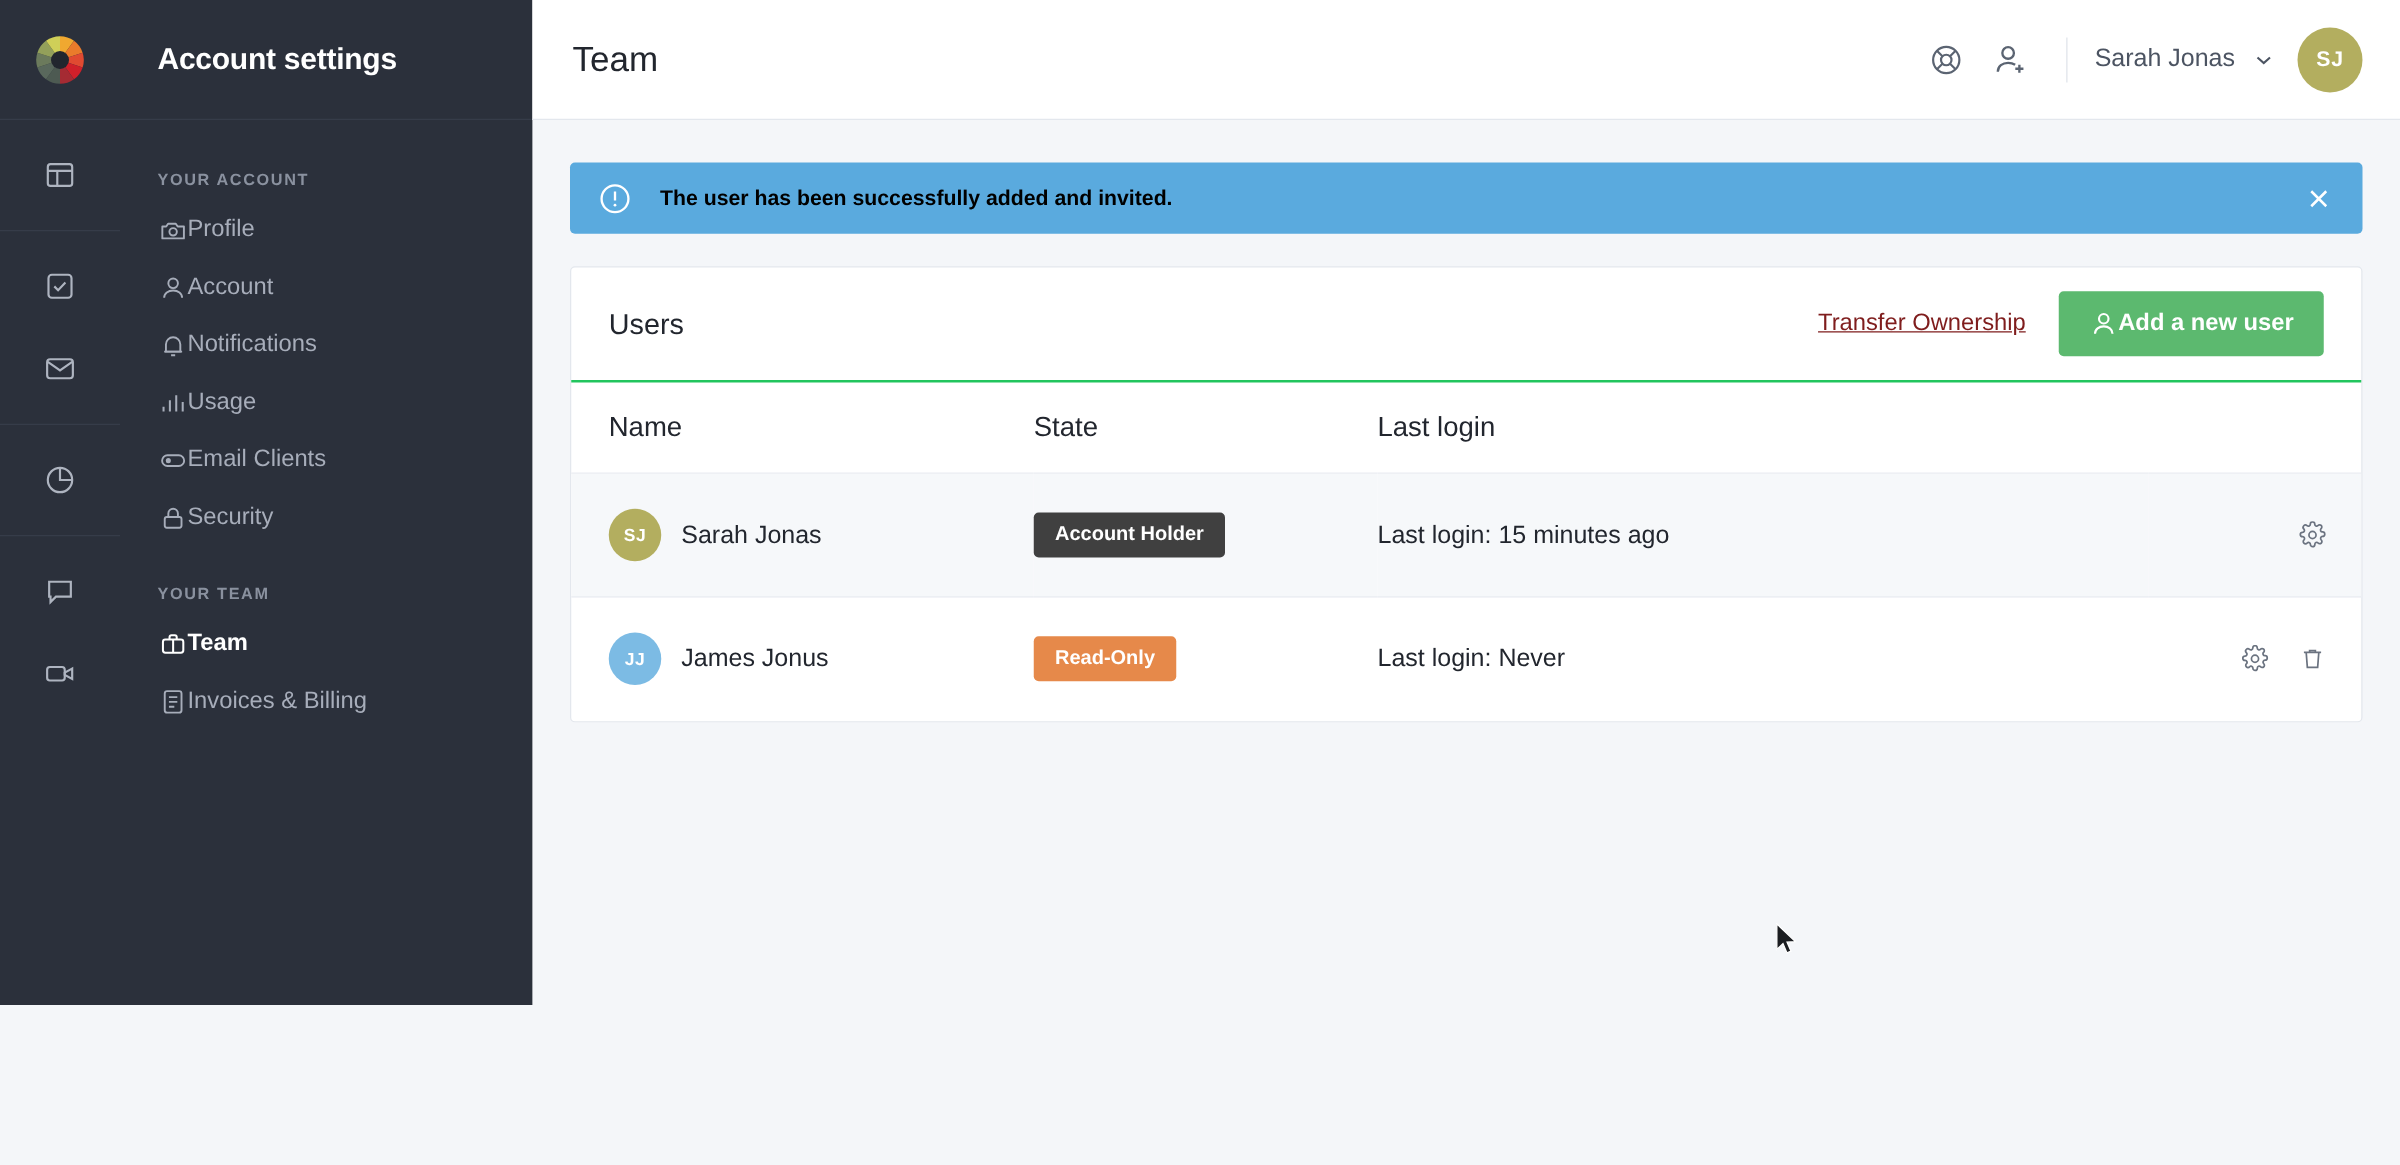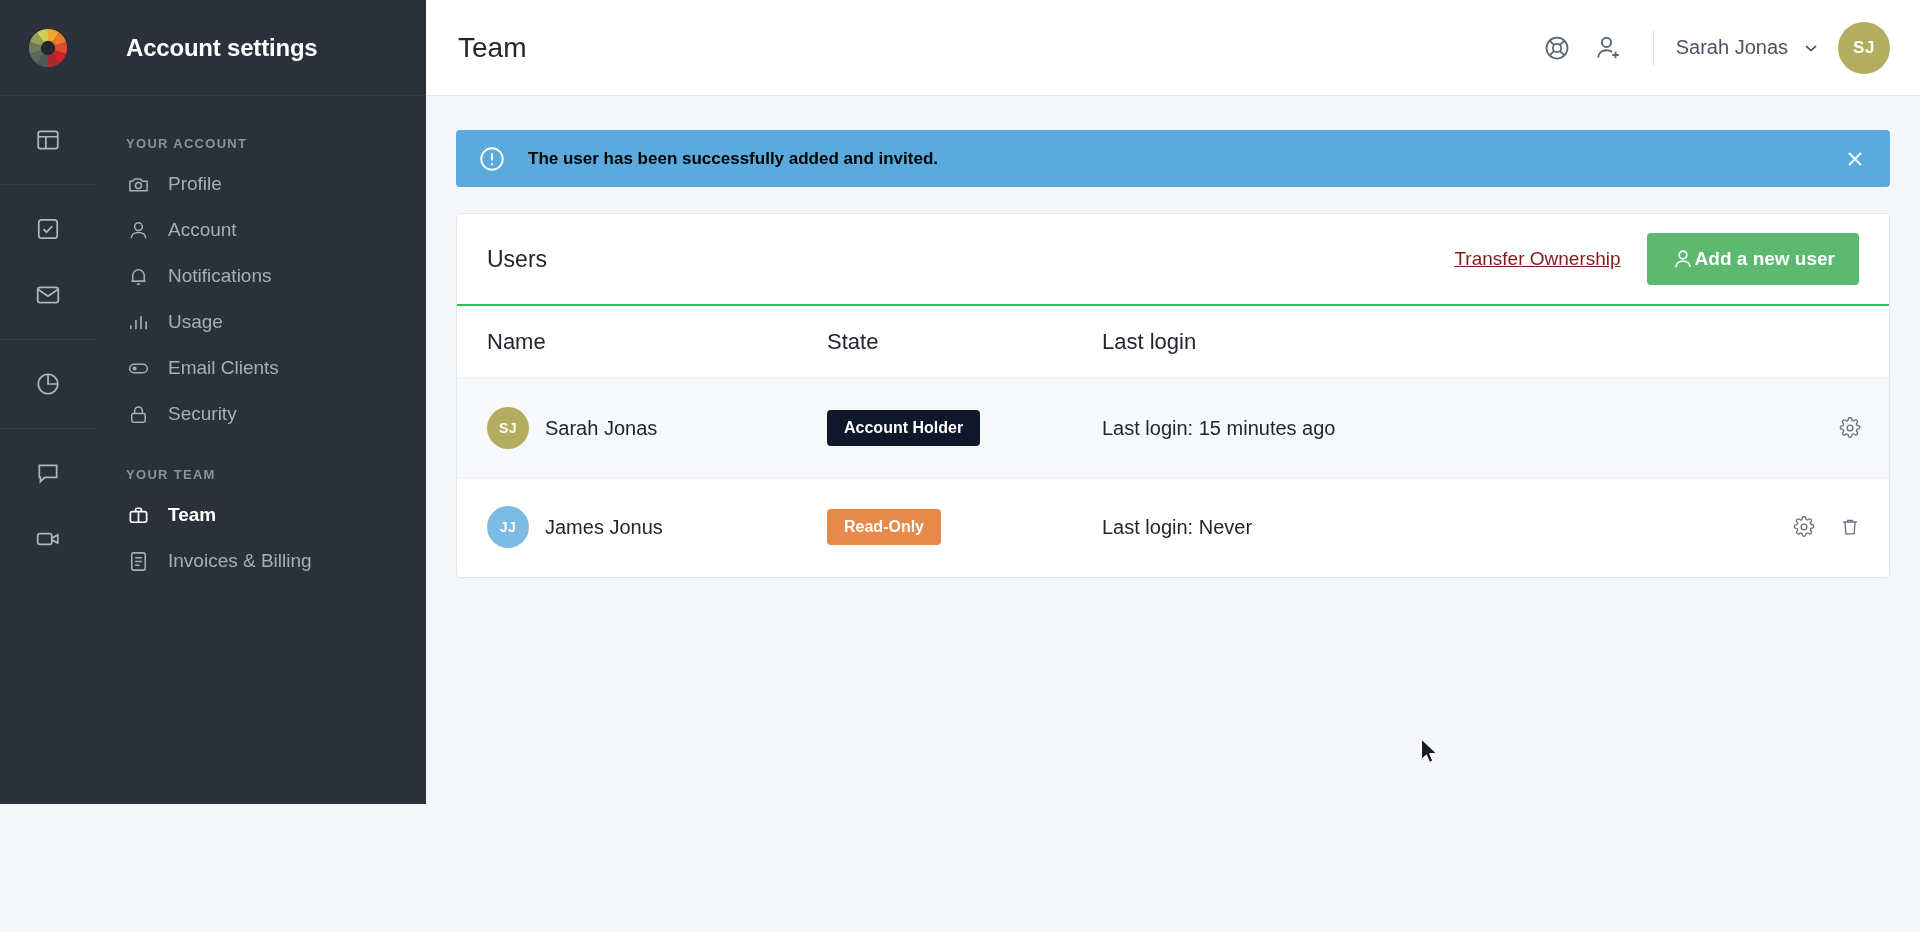--- a/index.html
+++ b/index.html
@@ -55,21 +55,21 @@
     letter-spacing: -0.2px;
   }
   .nav { padding-top: 28px; }
   .nav-section {
     color: #8a919f; font-size: 13px; font-weight: bold;
     letter-spacing: 1.3px; text-transform: uppercase;
     padding: 12px 30px 10px 30px;
   }
   .nav-section.second { padding-top: 30px; }
   .nav-item {
-    display: flex; align-items: center; gap: 18px;
+    display: flex; align-items: center; 
     padding: 11px 30px; cursor: pointer;
     color: #a7adba; font-size: 19px;
   }
   .nav-item .nav-ico {
     width: 24px; height: 24px; flex: 0 0 24px;
     display: flex; align-items: center; justify-content: center;
   }
   .nav-item.active { color: #ffffff; font-weight: bold; }
 
   
@@ -449,21 +449,21 @@
           <tbody>
 
             <tr class="row-alt">
               <td class="col-name" style="padding-left:0 !important">
                 <div class="cell-name">
                   <span class="avatar" id="av-r0" style="width: 42px; height: 42px; font-size: 14px; background: rgb(179, 174, 95);">SJ</span>
                   <span class="nm">Sarah Jonas</span>
                 </div>
               </td>
               <td class="col-state">
-                <span class="badge" id="bdg-r0" style="background: #0f172a;">Account Holder</span>
+                <span class="badge" id="bdg-r0" style="background: #404040;">Account Holder</span>
               </td>
               <td class="col-login">
                 <span class="login-text">Last login: 15 minutes ago</span>
               </td>
               <td class="col-act">
                 <div class="acts">
                   <span class="act-ico">
                     <svg width="22" height="22" viewBox="0 0 24 24" fill="none" stroke="currentColor" stroke-width="1.5">
                       <circle cx="12" cy="12" r="3.1"></circle>
                       <path d="M19.2 14.4a1.6 1.6 0 0 0 .32 1.76l.06.06a1.94 1.94 0 1 1-2.74 2.74l-.06-.06a1.6 1.6 0 0 0-1.76-.32 1.6 1.6 0 0 0-.97 1.47v.17a1.94 1.94 0 1 1-3.88 0v-.09a1.6 1.6 0 0 0-1.05-1.47 1.6 1.6 0 0 0-1.76.32l-.06.06A1.94 1.94 0 1 1 4.56 16.3l.06-.06a1.6 1.6 0 0 0 .32-1.76 1.6 1.6 0 0 0-1.47-.97h-.17a1.94 1.94 0 1 1 0-3.88h.09a1.6 1.6 0 0 0 1.47-1.05 1.6 1.6 0 0 0-.32-1.76l-.06-.06A1.94 1.94 0 1 1 7.22 3.8l.06.06a1.6 1.6 0 0 0 1.76.32h.08a1.6 1.6 0 0 0 .97-1.47v-.17a1.94 1.94 0 1 1 3.88 0v.09a1.6 1.6 0 0 0 .97 1.47 1.6 1.6 0 0 0 1.76-.32l.06-.06a1.94 1.94 0 1 1 2.74 2.74l-.06.06a1.6 1.6 0 0 0-.32 1.76v.08a1.6 1.6 0 0 0 1.47.97h.17a1.94 1.94 0 1 1 0 3.88h-.09a1.6 1.6 0 0 0-1.47.97z"></path>

